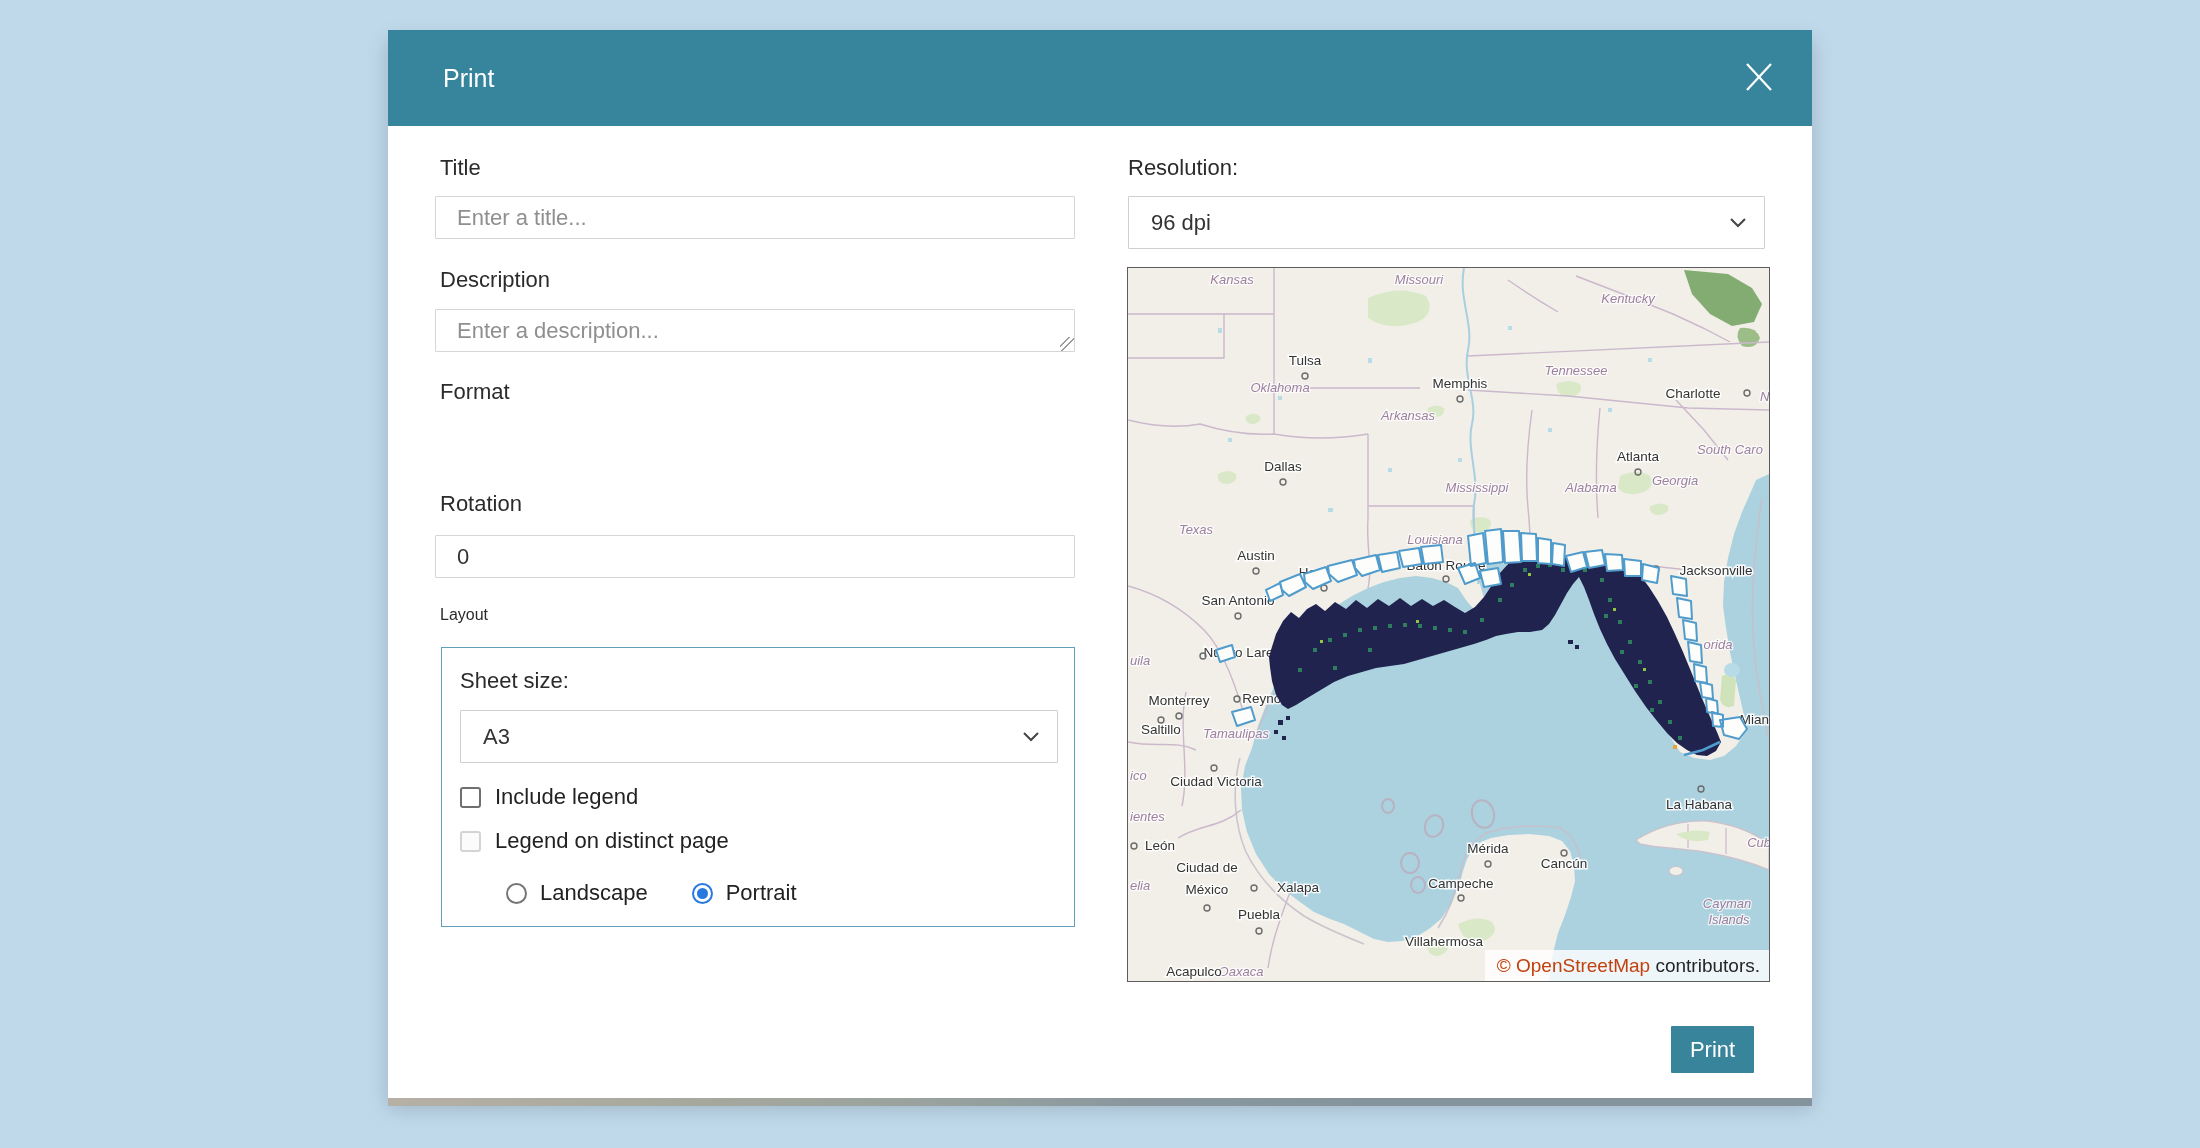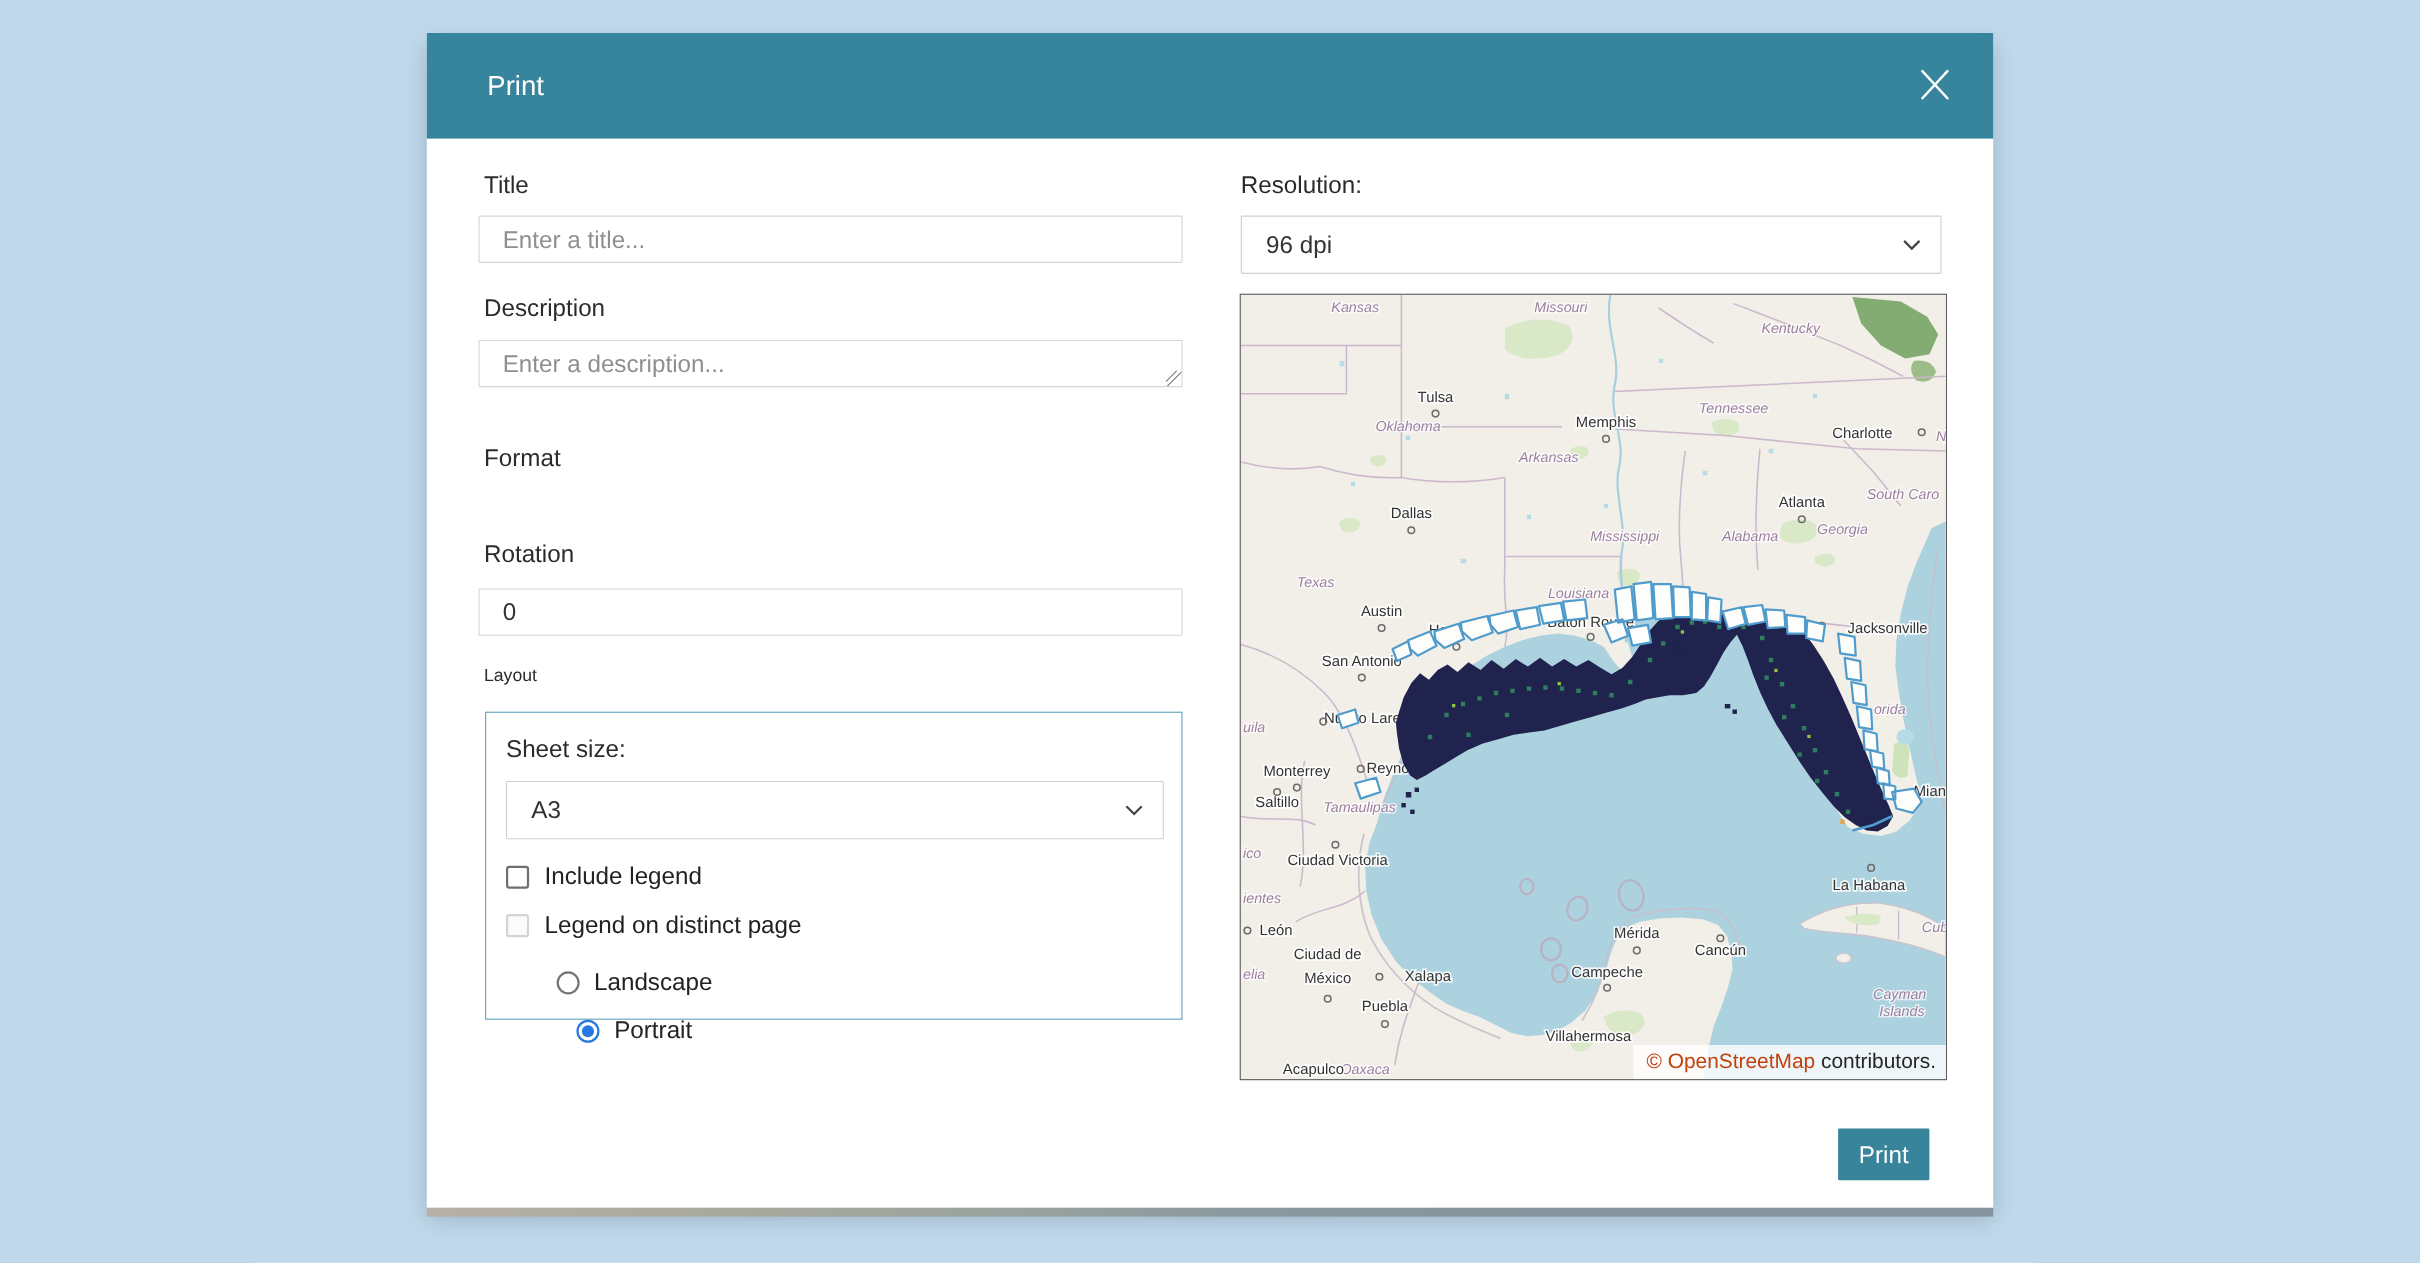--- a/index.html
+++ b/index.html
@@ -105,21 +105,21 @@
     </div>
   </div>
 
   <div class="field-label" style="left:52px;top:125px;">Title</div>
   <input class="inp" style="top: 166px;" type="text" placeholder="Enter a title...">
 
   <div class="field-label" style="left:52px;top:237px;">Description</div>
   <textarea class="inp" style="top: 279px; height: 43px;" placeholder="Enter a description..."></textarea>
   <div class="grip" style="top:307px;"></div>
 
-  <div class="field-label" style="left:52px;top:349px;margin-top:25px;">Format</div>
+  <div class="field-label" style="left:52px;top:349px;">Format</div>
 
   <div class="field-label" style="left:52px;top:461px;">Rotation</div>
   <input class="inp" style="top: 505px;" type="text" value="0">
 
   <div class="field-label" style="left:52px;top:576px;font-size:16px;">Layout</div>
 
   <div class="layout-box">
     <div class="field-label" style="left:18px;top:20px;">Sheet size:</div>
     <div class="select" style="left:18px;top:62px;width:598px;">
       <span class="sel-val">A3</span>
@@ -130,21 +130,21 @@
 
     <div class="chk-row" style="top:136px;">
       <span class="chk"></span>
       <span class="chk-label">Include legend</span>
     </div>
     <div class="chk-row disabled" style="top:180px;">
       <span class="chk"></span>
       <span class="chk-label">Legend on distinct page</span>
     </div>
 
-    <div class="radio-row" style="top:232px;flex-direction:column;">
+    <div class="radio-row" style="top:232px;">
       <div class="radio-opt">
         <span class="radio"></span>
         <span class="radio-label">Landscape</span>
       </div>
       <div class="radio-opt sel">
         <span class="radio"></span>
         <span class="radio-label">Portrait</span>
       </div>
     </div>
   </div>

